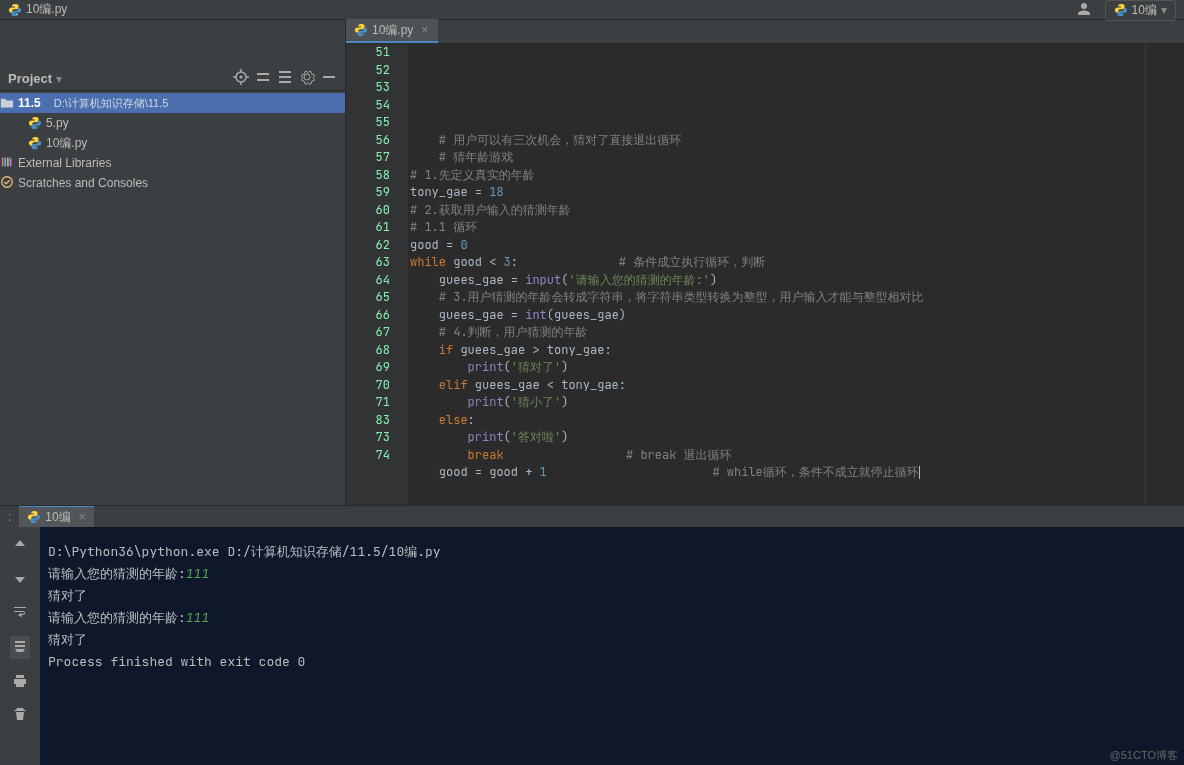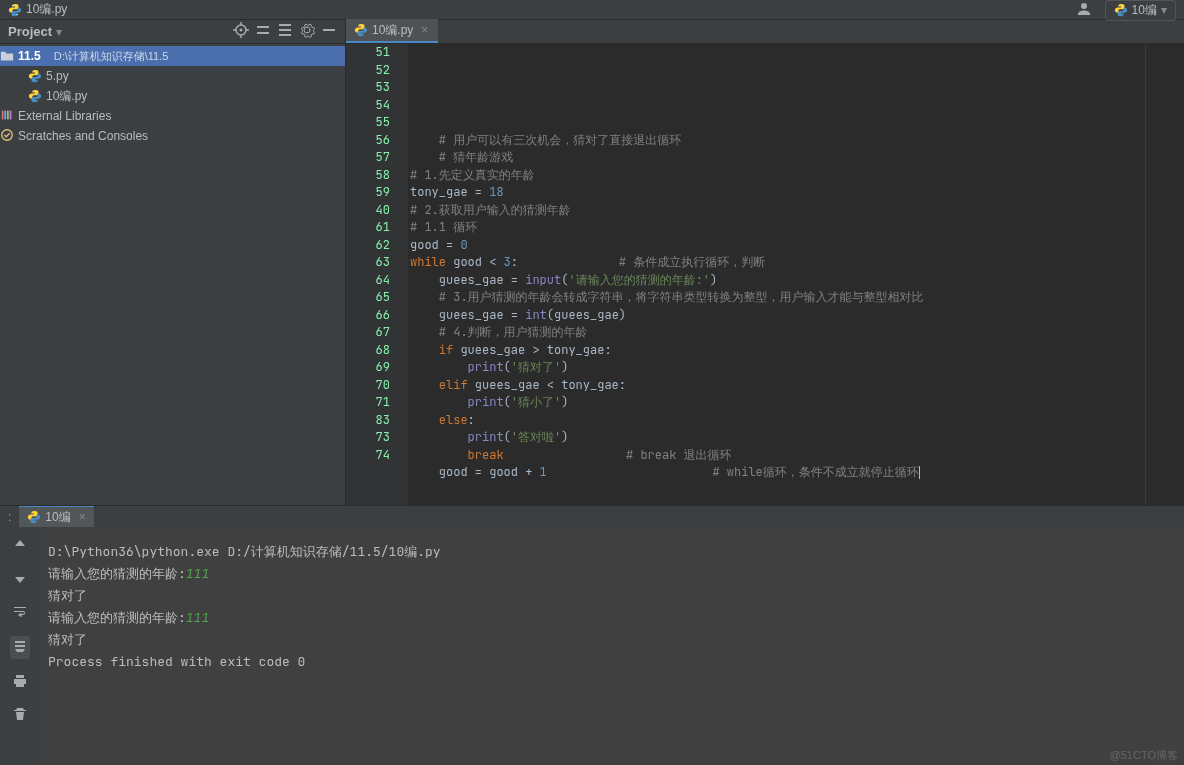--- a/index.html
+++ b/index.html
@@ -6,21 +6,21 @@
   body { font-family: "Segoe UI", Arial, sans-serif; font-size:12px; background:#2b2b2b; color:#a9b7c6; width:1184px; height:765px; overflow:hidden; position:relative; }
   .top-bar { height:20px; background:#3c3f41; border-bottom:1px solid #2b2b2b; display:flex; align-items:center; padding:0 8px; position:relative; }
   .top-tab { display:flex; align-items:center; gap:4px; color:#bbbbbb; }
   .top-right { position:absolute; right:8px; top:0; height:20px; display:flex; align-items:center; gap:12px; color:#bbbbbb; }
   .run-config { background:#3c3f41; border:1px solid #555; border-radius:3px; padding:1px 8px; display:flex; align-items:center; gap:4px;}
   .py-icon { display:inline-block; width:14px; height:14px; position:relative; }
   .py-icon svg { width:14px; height:14px; display:block;}
   .person-icon svg{width:18px;height:18px;fill:#aaa;}
   .main { display:flex; height:485px; }
   .sidebar { width:346px; background:#3c3f41; display:flex; flex-direction:column; border-right:1px solid #2b2b2b; }
-  .sidebar-header { height:24px; display:flex; align-items:center; padding:0 8px; border-bottom:1px solid #2b2b2b; }
+  .sidebar-header { height:24px; display:flex; align-items:center; padding:0 8px; border-bottom:1px solid #2b2b2b;margin-top:47px; }
   .sidebar-title { color:#bbbbbb; font-size:13px; font-weight:bold;}
   .dropdown-arrow { margin-left:4px; color:#888;}
   .sidebar-tools { margin-left:auto; display:flex; gap:6px; }
   .sidebar-tools svg{width:16px;height:16px;fill:#aaaaaa;}
   .tree { padding:2px 0; flex:1; overflow:auto;}
   .tree-row { height:20px; display:flex; align-items:center; padding-left:0; gap:4px; cursor:pointer; color:#bbbbbb;}
   .tree-row.folder { background:#4b6eaf; color:#fff;}
   .tree-row .path { color:#9da3ad; font-size:11px; margin-left:9px;}
   .tree-row.folder .path{color:#cfd8e3;}
   .indent1{padding-left:28px;}
@@ -43,21 +43,21 @@
   .c-num{color:#6897bb;}
   .c-fn{color:#8888c6;}
   .c-var{color:#a9b7c6;}
   .c-ul{text-decoration-style: wavy; text-decoration-color:#808080;}
   .caret{display:inline-block;width:1px;height:13px;background:#bbbbbb;vertical-align:middle;}
   .right-margin{position:absolute;right:38px;top:0;bottom:0;width:1px;background:#3a3a3a;}
   .breadcrumb{height:22px;background:#313335;color:#8c8c8c;display:flex;align-items:center;padding-left:60px;border-top:1px solid #2b2b2b;font-size:12px;}
   .run-tabs{position:absolute;left:0px;top:505px;height:22px;display:flex;align-items:center;gap:2px;background:#3c3f41;width:100%;border-top:1px solid #2b2b2b; padding-left:8px;}
   .run-tab-label{color:#999;margin-right:6px;}
   .run-tab{background:#515658;padding:2px 8px;display:flex;align-items:center;gap:4px;color:#bbbbbb;border-top:1px solid #4a88c7;}
-  .run-content-wrap{position:absolute;top:527px;left:0;right:0;bottom:0;display:flex;background:#404040;}
+  .run-content-wrap{position:absolute;top:527px;left:0;right:0;bottom:0;display:flex;background:#0f172a;}
   .run-left{width:40px;background:#3c3f41;display:flex;flex-direction:column;align-items:center;padding-top:10px;gap:14px;}
   .run-left svg{width:16px;height:16px;fill:#aaaaaa;}
   .run-left .active{background:#4b4e50;border-radius:3px;padding:2px;}
   .console{flex:1;padding:14px 8px;font-family:"JetBrains Mono","Consolas",monospace;font-size:13px;color:#bbbbbb;line-height:22px;}
   .console .in{color:#589df6; font-style:italic;}
   .console .in2{color:#4ea24e; font-style:italic;}
   .watermark{position:absolute;right:6px;bottom:2px;color:#666;font-size:11px;}
 </style>
 </head>
 <body>
@@ -181,21 +181,21 @@
       <div class="gutter" id="gutter">
           <div>51</div>
           <div>52</div>
           <div>53</div>
           <div>54</div>
           <div>55</div>
           <div>56</div>
           <div>57</div>
           <div>58</div>
           <div>59</div>
-          <div>40</div>
+          <div>60</div>
           <div>61</div>
           <div>62</div>
           <div>63</div>
           <div>64</div>
           <div>65</div>
           <div>66</div>
           <div>67</div>
           <div>68</div>
           <div>69</div>
           <div>70</div>

